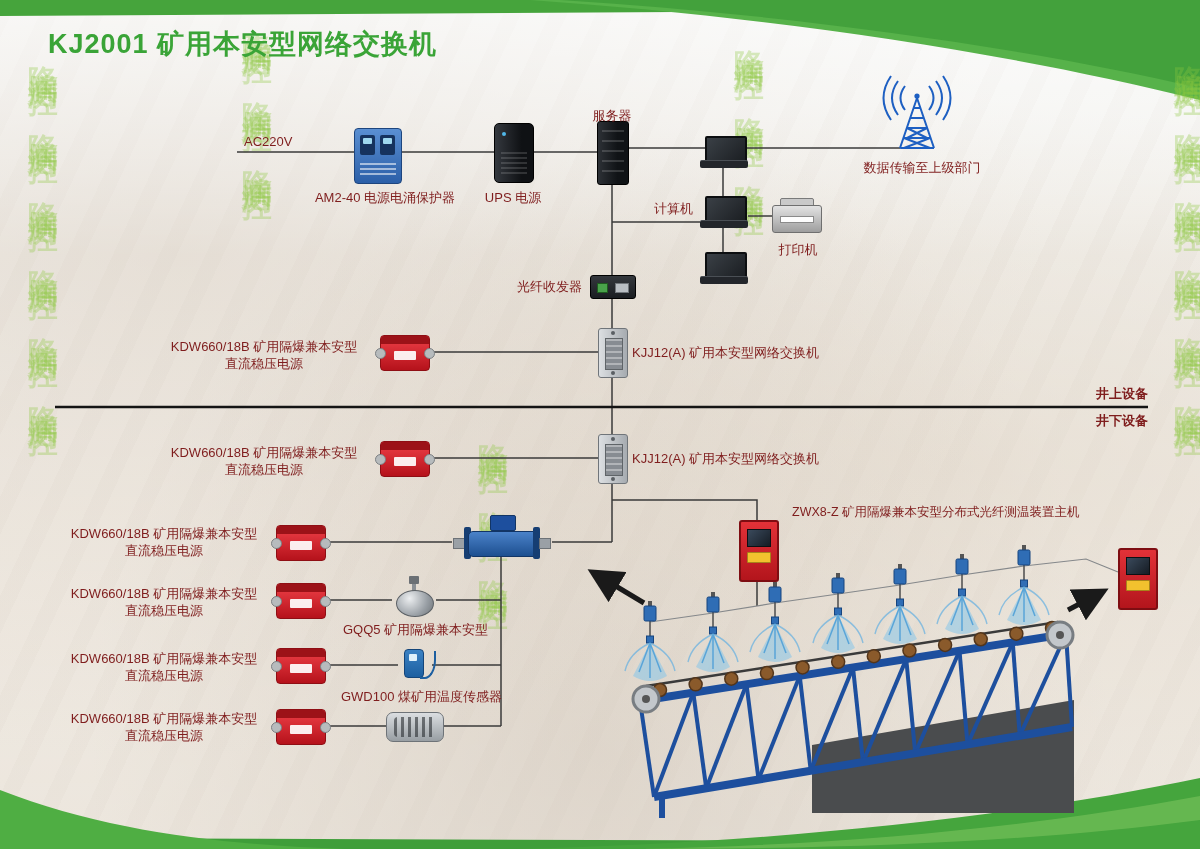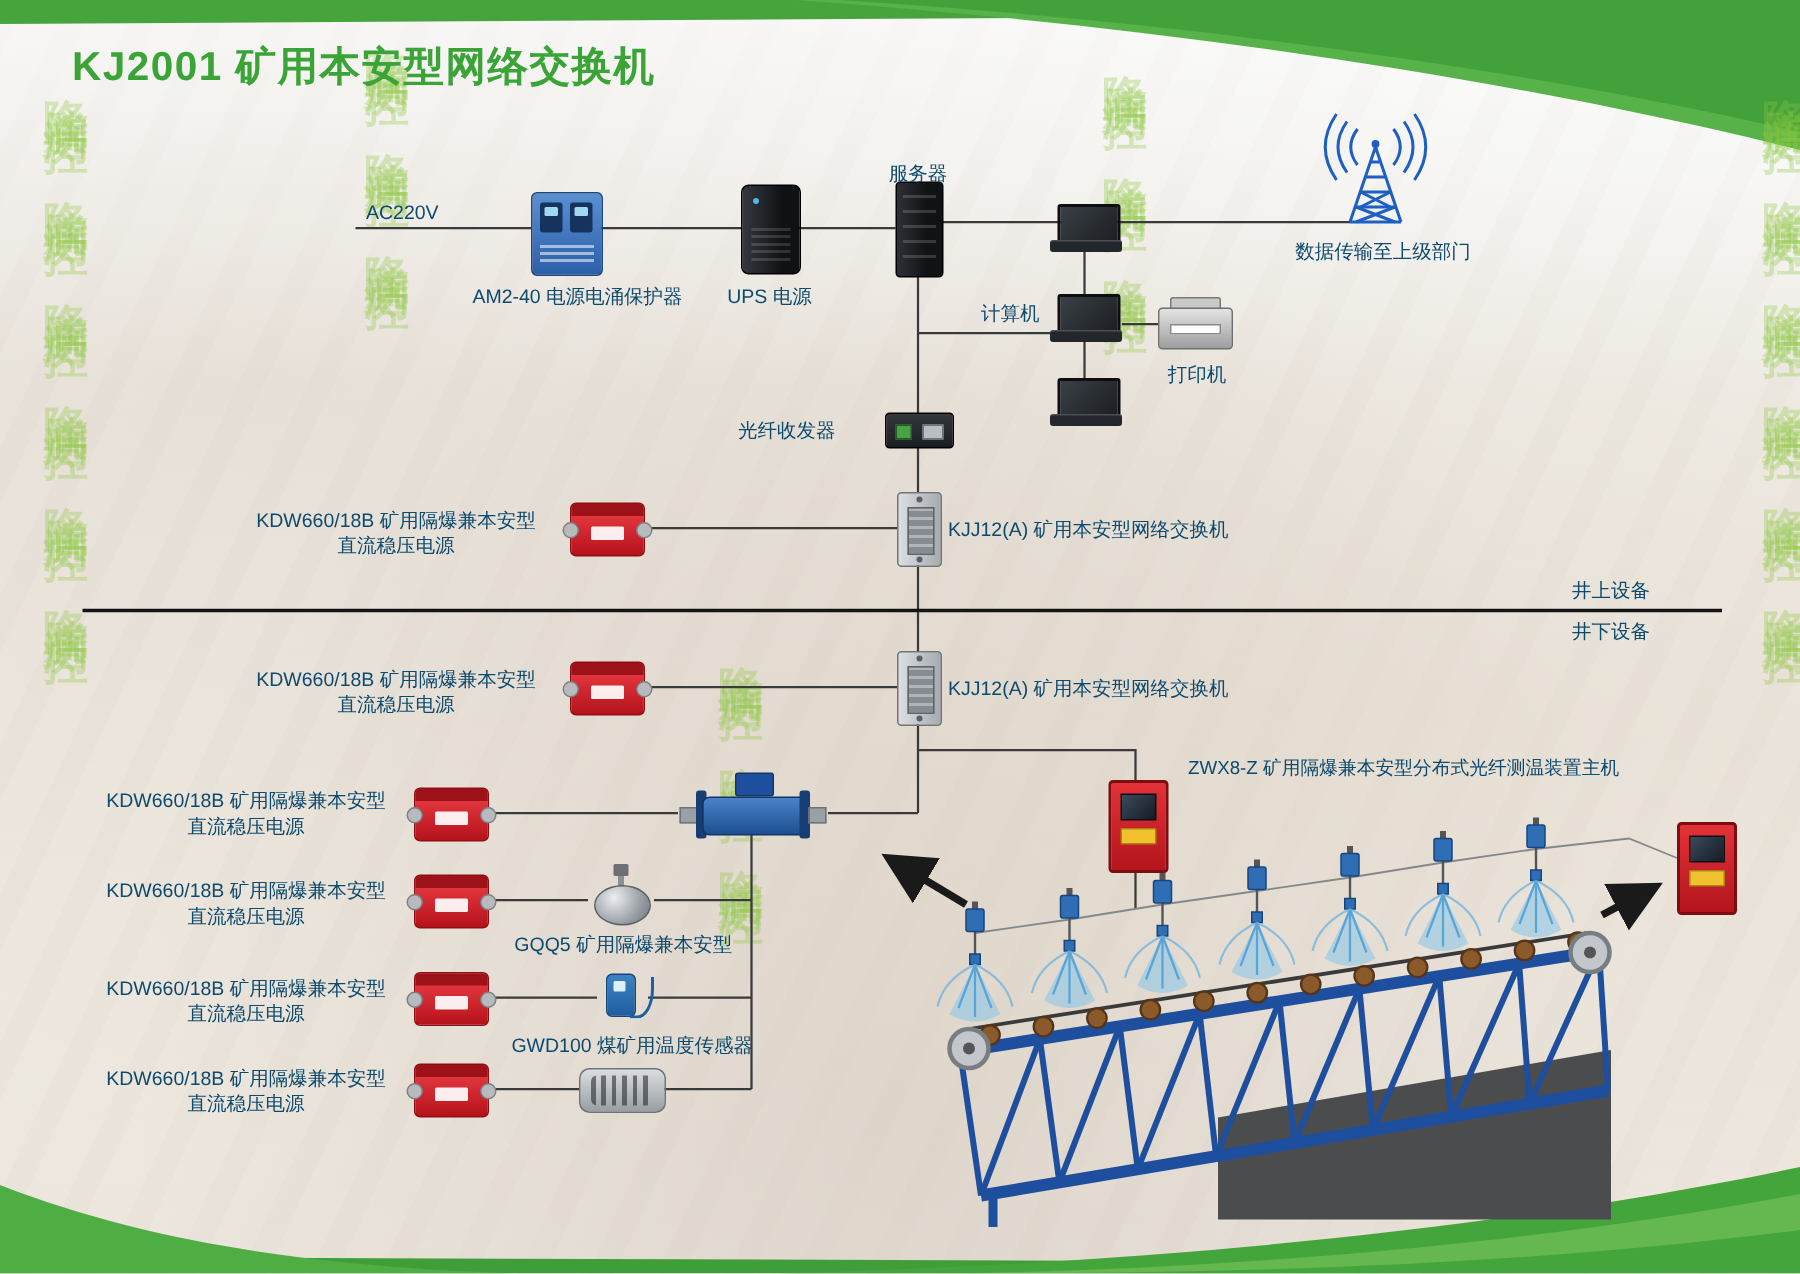--- a/index.html
+++ b/index.html
@@ -20,22 +20,22 @@
   svg.layer{position:absolute;left:0;top:0;width:1200px;height:849px;pointer-events:none;}
   #deco{z-index:1;}
   #wires{z-index:3;}
 
   .wm{position:absolute;z-index:2;color:rgba(140,198,63,.32);font-weight:bold;font-size:30px;
       writing-mode:vertical-rl;text-orientation:upright;letter-spacing:7px;pointer-events:none;white-space:nowrap;}
 
   .hdr-title{position:absolute;left:48px;top:26px;z-index:4;font-size:27px;font-weight:bold;color:#3aa437;letter-spacing:1px;}
   .hdr-sub{position:absolute;left:48px;top:68px;z-index:4;font-size:15px;font-weight:bold;color:#8bc53f;opacity:.9;}
 
-  .lbl{position:absolute;z-index:4;font-size:13px;line-height:1.3;color:#0c4a6e;}
-  .c{text-align:center}.r{text-align:left}.b{font-weight:normal}
+  .lbl{position:absolute;z-index:4;font-size:13px;line-height:1.3;color:#7f1d1d;}
+  .c{text-align:center}.r{text-align:right}.b{font-weight:bold}
   .small{font-size:12.5px;white-space:nowrap;}
 
   .dev{position:absolute;z-index:4;}
 
   
   .surge{width:46px;height:54px;border-radius:4px;background:linear-gradient(180deg,#5a8fd2,#2b5fa8);border:1px solid #1d457e;}
   .surge .mod{position:absolute;top:6px;width:15px;height:20px;background:#16335e;border-radius:2px;}
   .surge .m1{left:5px}.surge .m2{left:25px}
   .surge .mod i{display:block;margin:3px auto 0;width:9px;height:6px;background:#9fd8ef;border-radius:1px;}
   .surge .foot{position:absolute;left:5px;right:5px;bottom:6px;height:14px;

